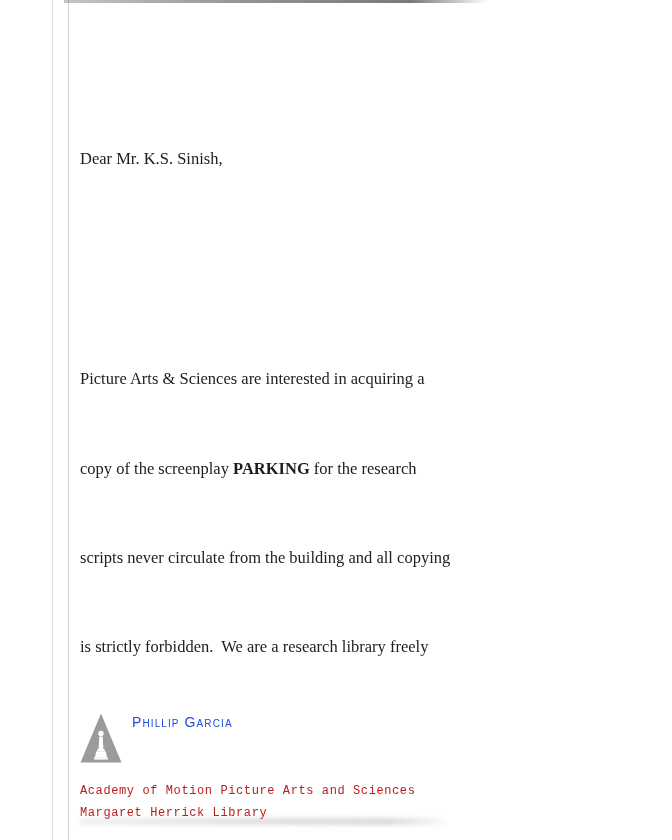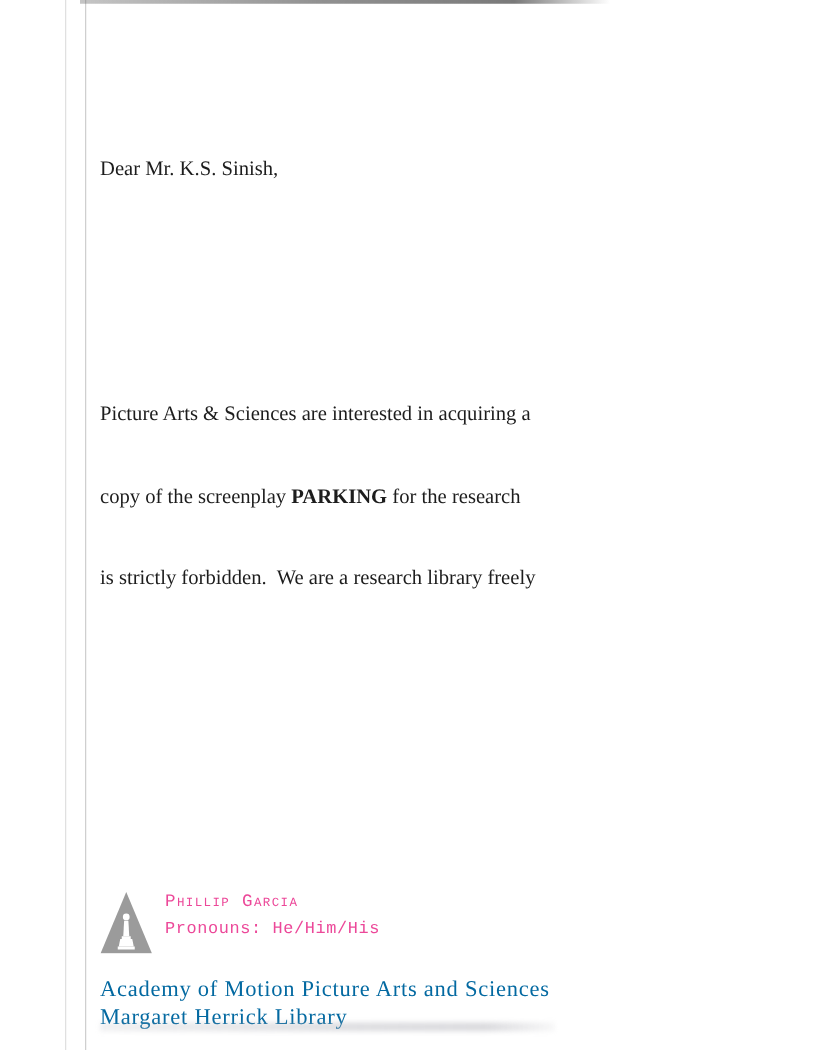--- a/index.html
+++ b/index.html
@@ -23,35 +23,35 @@
       rgba(140,140,140,0) 100%);
     filter:blur(.6px);
   }
   .letter{
     position:absolute;left:80px;top:15px;width:500px;
     font-size:16.5px;line-height:21.8px;
     white-space:pre-wrap;
   }
   .para{margin:0 0 21.8px 0;}
   .para:last-child{margin-bottom:0;}
-  .ln{white-space:pre-wrap;}
+  .ln{white-space:pre-wrap;margin-top:24px;}
   .b{font-weight:bold;text-align:right;}
   .sig-card{position:absolute;left:80px;top:711px;}
   .sig-logo{position:absolute;left:0;top:2px;width:42px;height:50px;}
   .sig-text{
     position:absolute;left:52px;top:1px;width:400px;
-    font-family:Liberation Mono, monospace;
-    color:#ec4899;font-size:13.5px;line-height:21.4px;letter-spacing:.5px;
+    font-family:Liberation Sans, sans-serif;
+    color:#1d4ed8;font-size:13.5px;line-height:21.4px;letter-spacing:.5px;
     white-space:nowrap;
   }
   .sig-name{font-variant:small-caps;letter-spacing:1.1px;font-size:14px;}
   .footer-org{
     position:absolute;left:80px;top:780px;width:450px;
-    font-family:Liberation Serif, serif;
-    color:#0369a1;font-size:18px;line-height:22.4px;letter-spacing:.6px;
+    font-family:Liberation Mono, monospace;
+    color:#b91c1c;font-size:12px;line-height:22.4px;letter-spacing:.6px;
     white-space:nowrap;
   }
   .blur-address{
     position:absolute;left:80px;top:818px;width:364px;height:7px;
     background:linear-gradient(90deg,
       rgba(180,180,186,.20) 0%,
       rgba(168,168,176,.38) 55%,
       rgba(168,168,176,.42) 85%,
       rgba(185,185,190,.10) 100%);
     filter:blur(2px);
@@ -68,20 +68,21 @@
 
   <div class="letter">
 
     <div class="para">
       <div class="ln">Dear Mr. K.S. Sinish,</div>
     </div>
 
     <div class="para">
       <div class="ln">Picture Arts &amp; Sciences are interested in acquiring a</div>
       <div class="ln"><span>copy of the screenplay </span><span class="b">PARKING</span><span> for the research</span></div>
+      <div class="ln">scripts never circulate from the building and all copying</div>
       <div class="ln">is strictly forbidden.  We are a research library freely</div>
       
     </div>
 
     
 
     
 
     
 
@@ -95,21 +96,20 @@
         <polygon points="21,0.5 41.5,49.5 0.5,49.5" fill="#9b9b9b"></polygon>
         <circle cx="21" cy="20.5" r="2.7" fill="#ffffff"></circle>
         <path d="M19.3,23.6 L22.7,23.6 L23.4,36 L18.6,36 Z" fill="#ffffff"></path>
         <rect x="17.4" y="36" width="7.2" height="2.2" fill="#ffffff"></rect>
         <path d="M16.2,38.2 L25.8,38.2 L27,44.2 L15,44.2 Z" fill="#ffffff"></path>
         <rect x="14.2" y="44.2" width="13.6" height="2.4" fill="#ffffff"></rect>
       </svg>
     </span>
     <div class="sig-text">
       <div class="sig-name">Phillip Garcia</div>
-      <div>Pronouns: He/Him/His</div>
     </div>
   </div>
 
   <div class="footer-org">
     <div>Academy of Motion Picture Arts and Sciences</div>
     <div>Margaret Herrick Library</div>
   </div>
 
   <div class="blur-address"></div>
 

